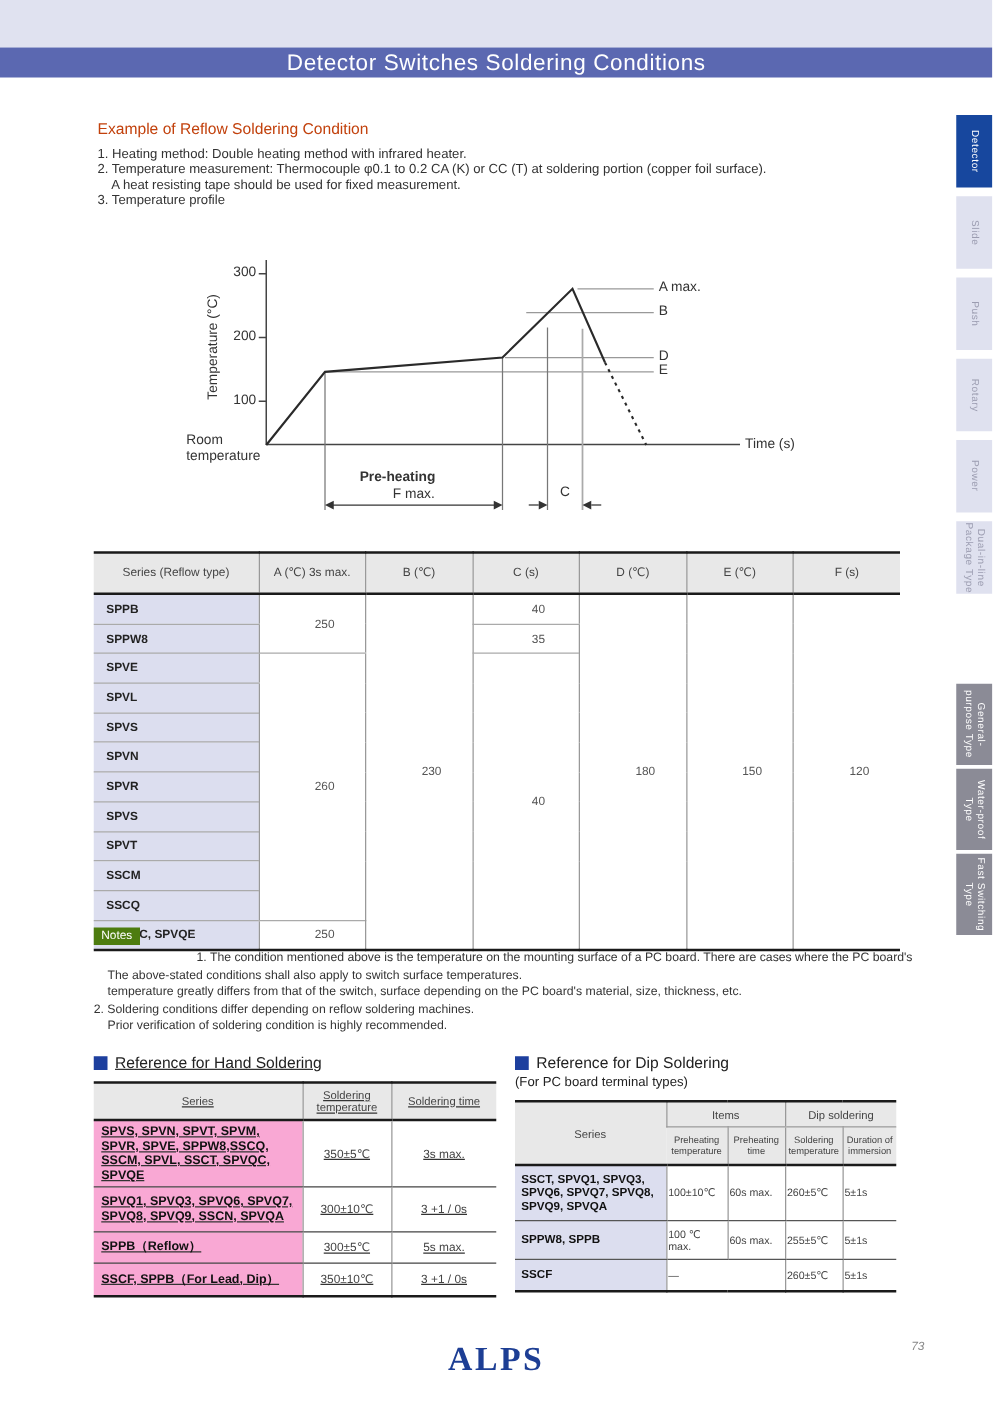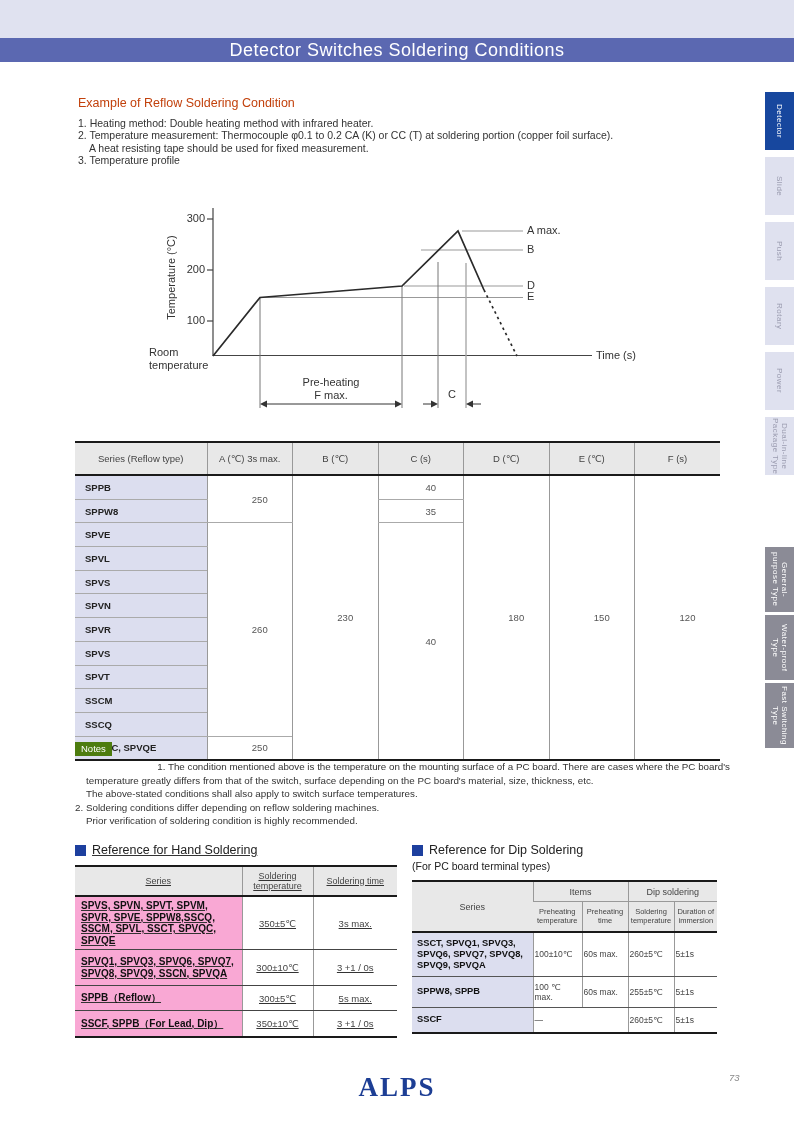--- a/index.html
+++ b/index.html
@@ -136,21 +136,21 @@
       <polygon points="348,209 341,205.5 341,212.5" fill="#333"></polygon>
       <line x1="383" y1="209" x2="391" y2="209" stroke="#333" stroke-width="1"></line>
       <polygon points="376,209 383,205.5 383,212.5" fill="#333"></polygon>
     </svg>
     <span class="lbl tick" style="left:85px; top:17px;">300</span>
     <span class="lbl tick" style="left:85px; top:68px;">200</span>
     <span class="lbl tick" style="left:85px; top:119px;">100</span>
     <span class="lbl ylab" style="left:16px; top:76px;">Temperature (°C)</span>
     <span class="lbl" style="left:506px; top:154px;">Time (s)</span>
     <span class="lbl wrap" style="left:59px; top:151px; width:66px;">Room temperature</span>
-    <span class="lbl ctr" style="left:201px; top:181px; width:80px;">Pre-heating</span>
+    <span class="lbl ctr" style="left:188px; top:181px; width:80px;font-weight:bold;">Pre-heating</span>
     <span class="lbl ctr" style="left:201px; top:194px; width:80px;">F max.</span>
     <span class="lbl ctr" style="left:352px; top:193px; width:20px;">C</span>
     <span class="lbl" style="left:437px; top:29px;">A max.</span>
     <span class="lbl" style="left:437px; top:48px;">B</span>
     <span class="lbl" style="left:437px; top:84px;">D</span>
     <span class="lbl" style="left:437px; top:95px;">E</span>
   </div>
 
   <table class="reflow">
     <colgroup>
@@ -219,22 +219,22 @@
       <tr>
         <td class="series">SPVQC, SPVQE</td>
         <td class="val">250</td>
       </tr>
     </tbody>
   </table>
 
   <div class="notes">
     <span class="notes-badge">Notes</span>
     <div class="nl first">1. The condition mentioned above is the temperature on the mounting surface of a PC board. There are cases where the PC board's</div>
+    <div class="nl cont">The  above-stated conditions shall also apply to switch surface temperatures.</div>
     <div class="nl cont">temperature greatly differs from that of the switch,  surface depending on the PC board's material, size, thickness, etc.</div>
-    <div class="nl cont">The  above-stated conditions shall also apply to switch surface temperatures.</div>
     <div class="nl">2. Soldering conditions differ depending on reflow soldering machines.</div>
     <div class="nl cont">Prior verification of soldering condition is highly recommended.</div>
   </div>
 
   <div class="sec" style="left:75px; top:843px;text-decoration:underline;">
     <div class="sec-title">
       <span class="sq"></span>
       <span>Reference for Hand Soldering</span>
     </div>
     <table class="hand">

